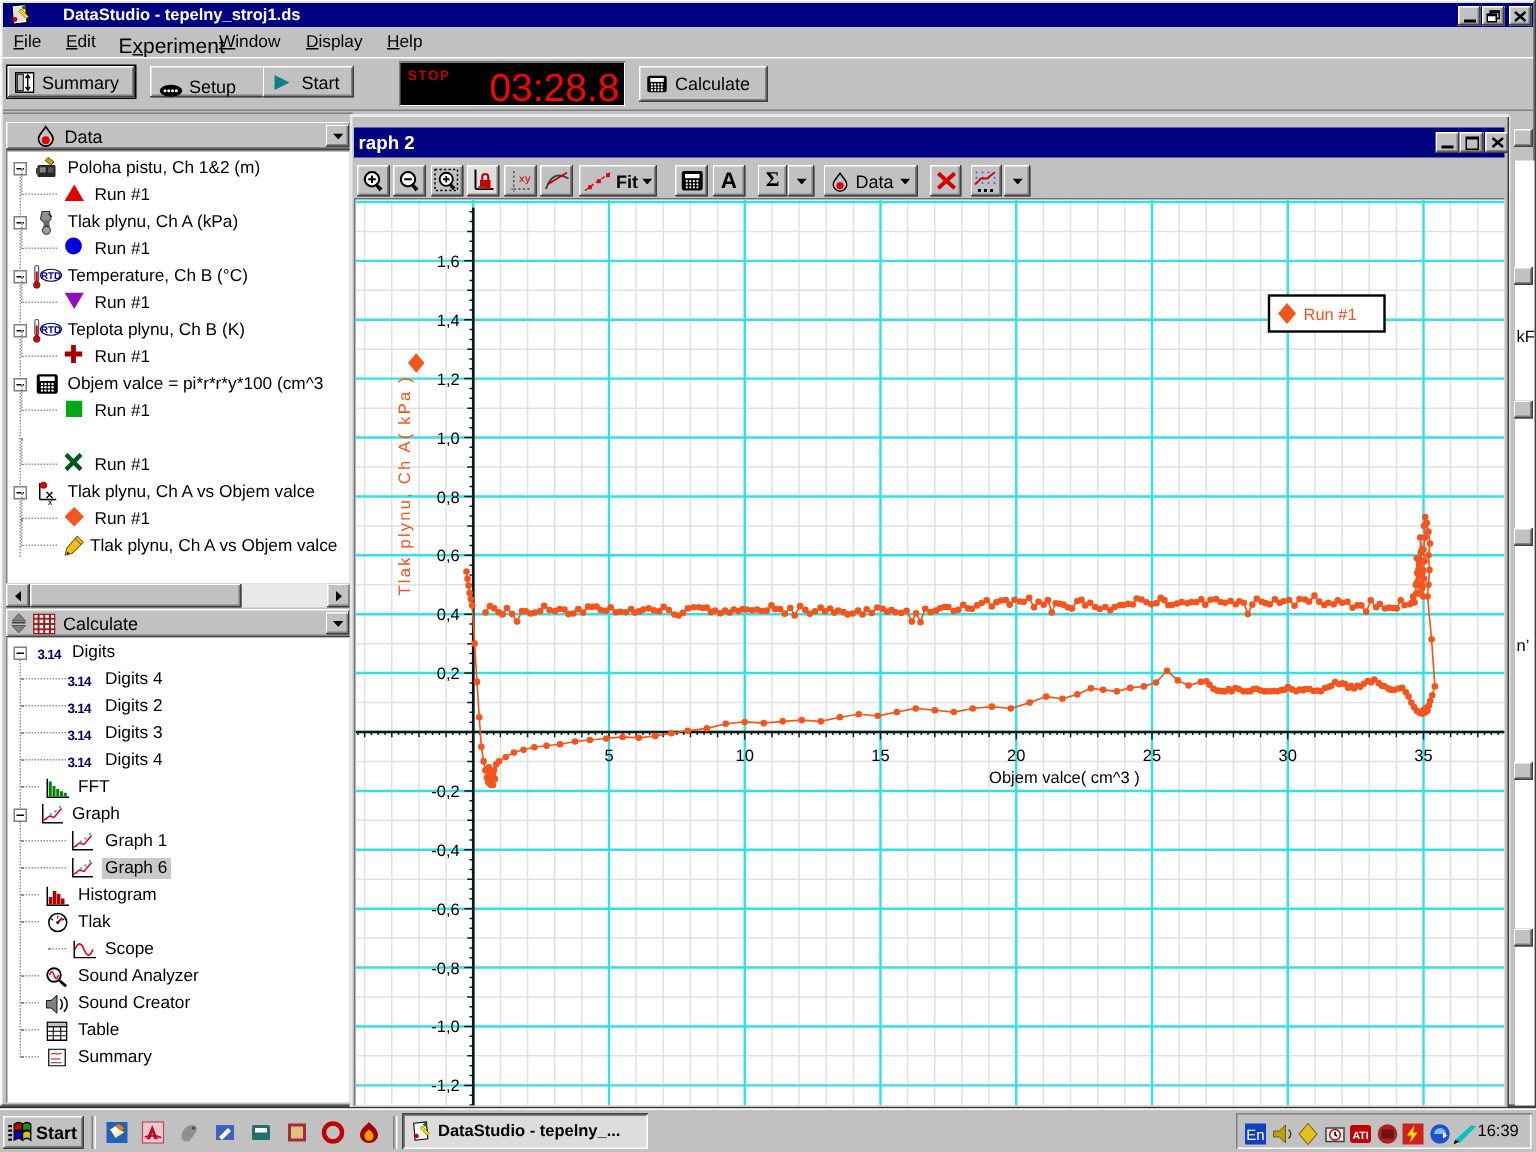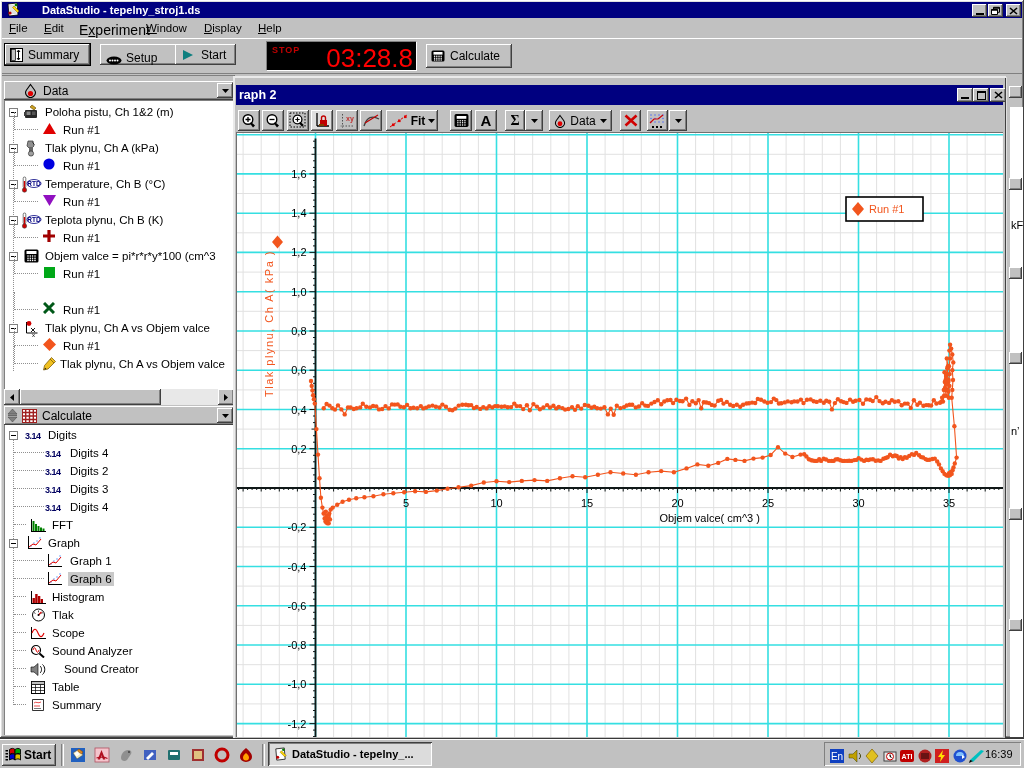--- a/index.html
+++ b/index.html
@@ -453,21 +453,21 @@
 <span style="margin-left:23px;display:inline-flex;width:20px;justify-content:center">
         <svg width="15" height="14" viewBox="0 0 15 14">
           <circle cx="7.5" cy="7" r="6" fill="#fff" stroke="#000"></circle>
           <path stroke="#000" stroke-width="0.7" d="M3 4.5l1.5 1M7.5 2.5v1.8M12 4.5l-1.5 1"></path>
           <path stroke="#d00000" stroke-width="1.2" d="M7.5 7L10.5 4"></path>
           <circle cx="7.5" cy="7" r="1" fill="#000"></circle>
         </svg>
       </span>
 <span style="margin-left:4px">Tlak</span>
 </div>
-<div class="trow" style="left:0;top:199px">
+<div class="trow" style="left:18px;top:199px">
 <div class="a" style="left:9px;top:-9px;width:12px;height:18px;border-bottom:1px dotted #909090"></div>
 <span style="margin-left:23px;display:inline-flex;width:20px;justify-content:center">
         <svg width="17" height="12" viewBox="0 0 17 12">
           <path stroke="#000" d="M1.5 0v11M1 11.5h15"></path>
           <path fill="none" stroke="#e00000" stroke-width="1.1" d="M2 6c2-5 4-5 6 0s4 5 6 0"></path>
         </svg>
       </span>
 <span style="margin-left:4px">Scope</span>
 </div>
 <div class="trow" style="left:0;top:217px">
@@ -482,21 +482,21 @@
 <span style="margin-left:4px">Sound Analyzer</span>
 </div>
 <div class="trow" style="left:0;top:235px">
 <div class="a" style="left:9px;top:-9px;width:12px;height:18px;border-bottom:1px dotted #909090"></div>
 <span style="margin-left:23px;display:inline-flex;width:20px;justify-content:center">
         <svg width="16" height="13" viewBox="0 0 16 13">
           <path fill="#808080" stroke="#000" stroke-width="0.6" d="M1 4h3l4-3.5v12L4 9H1z"></path>
           <path fill="none" stroke="#000" d="M10 3c2 1.5 2 5.5 0 7M12.5 1.5c3 2.5 3 7.5 0 10"></path>
         </svg>
       </span>
-<span style="margin-left:16px">Sound Creator</span>
+<span style="margin-left:4px">Sound Creator</span>
 </div>
 <div class="trow" style="left:0;top:253px">
 <div class="a" style="left:9px;top:-9px;width:12px;height:18px;border-bottom:1px dotted #909090"></div>
 <span style="margin-left:23px;display:inline-flex;width:20px;justify-content:center">
         <svg width="14" height="13" viewBox="0 0 14 13">
           <rect x="0.5" y="0.5" width="13" height="12" fill="#fff" stroke="#000"></rect>
           <path stroke="#000" stroke-width="0.7" d="M0 3.5h14M0 6.5h14M0 9.5h14M4.5 0v13M9.5 0v13"></path>
           <rect x="0.5" y="0.5" width="13" height="3" fill="#c0c0c0" stroke="#000" stroke-width="0.7"></rect>
         </svg>
       </span>

